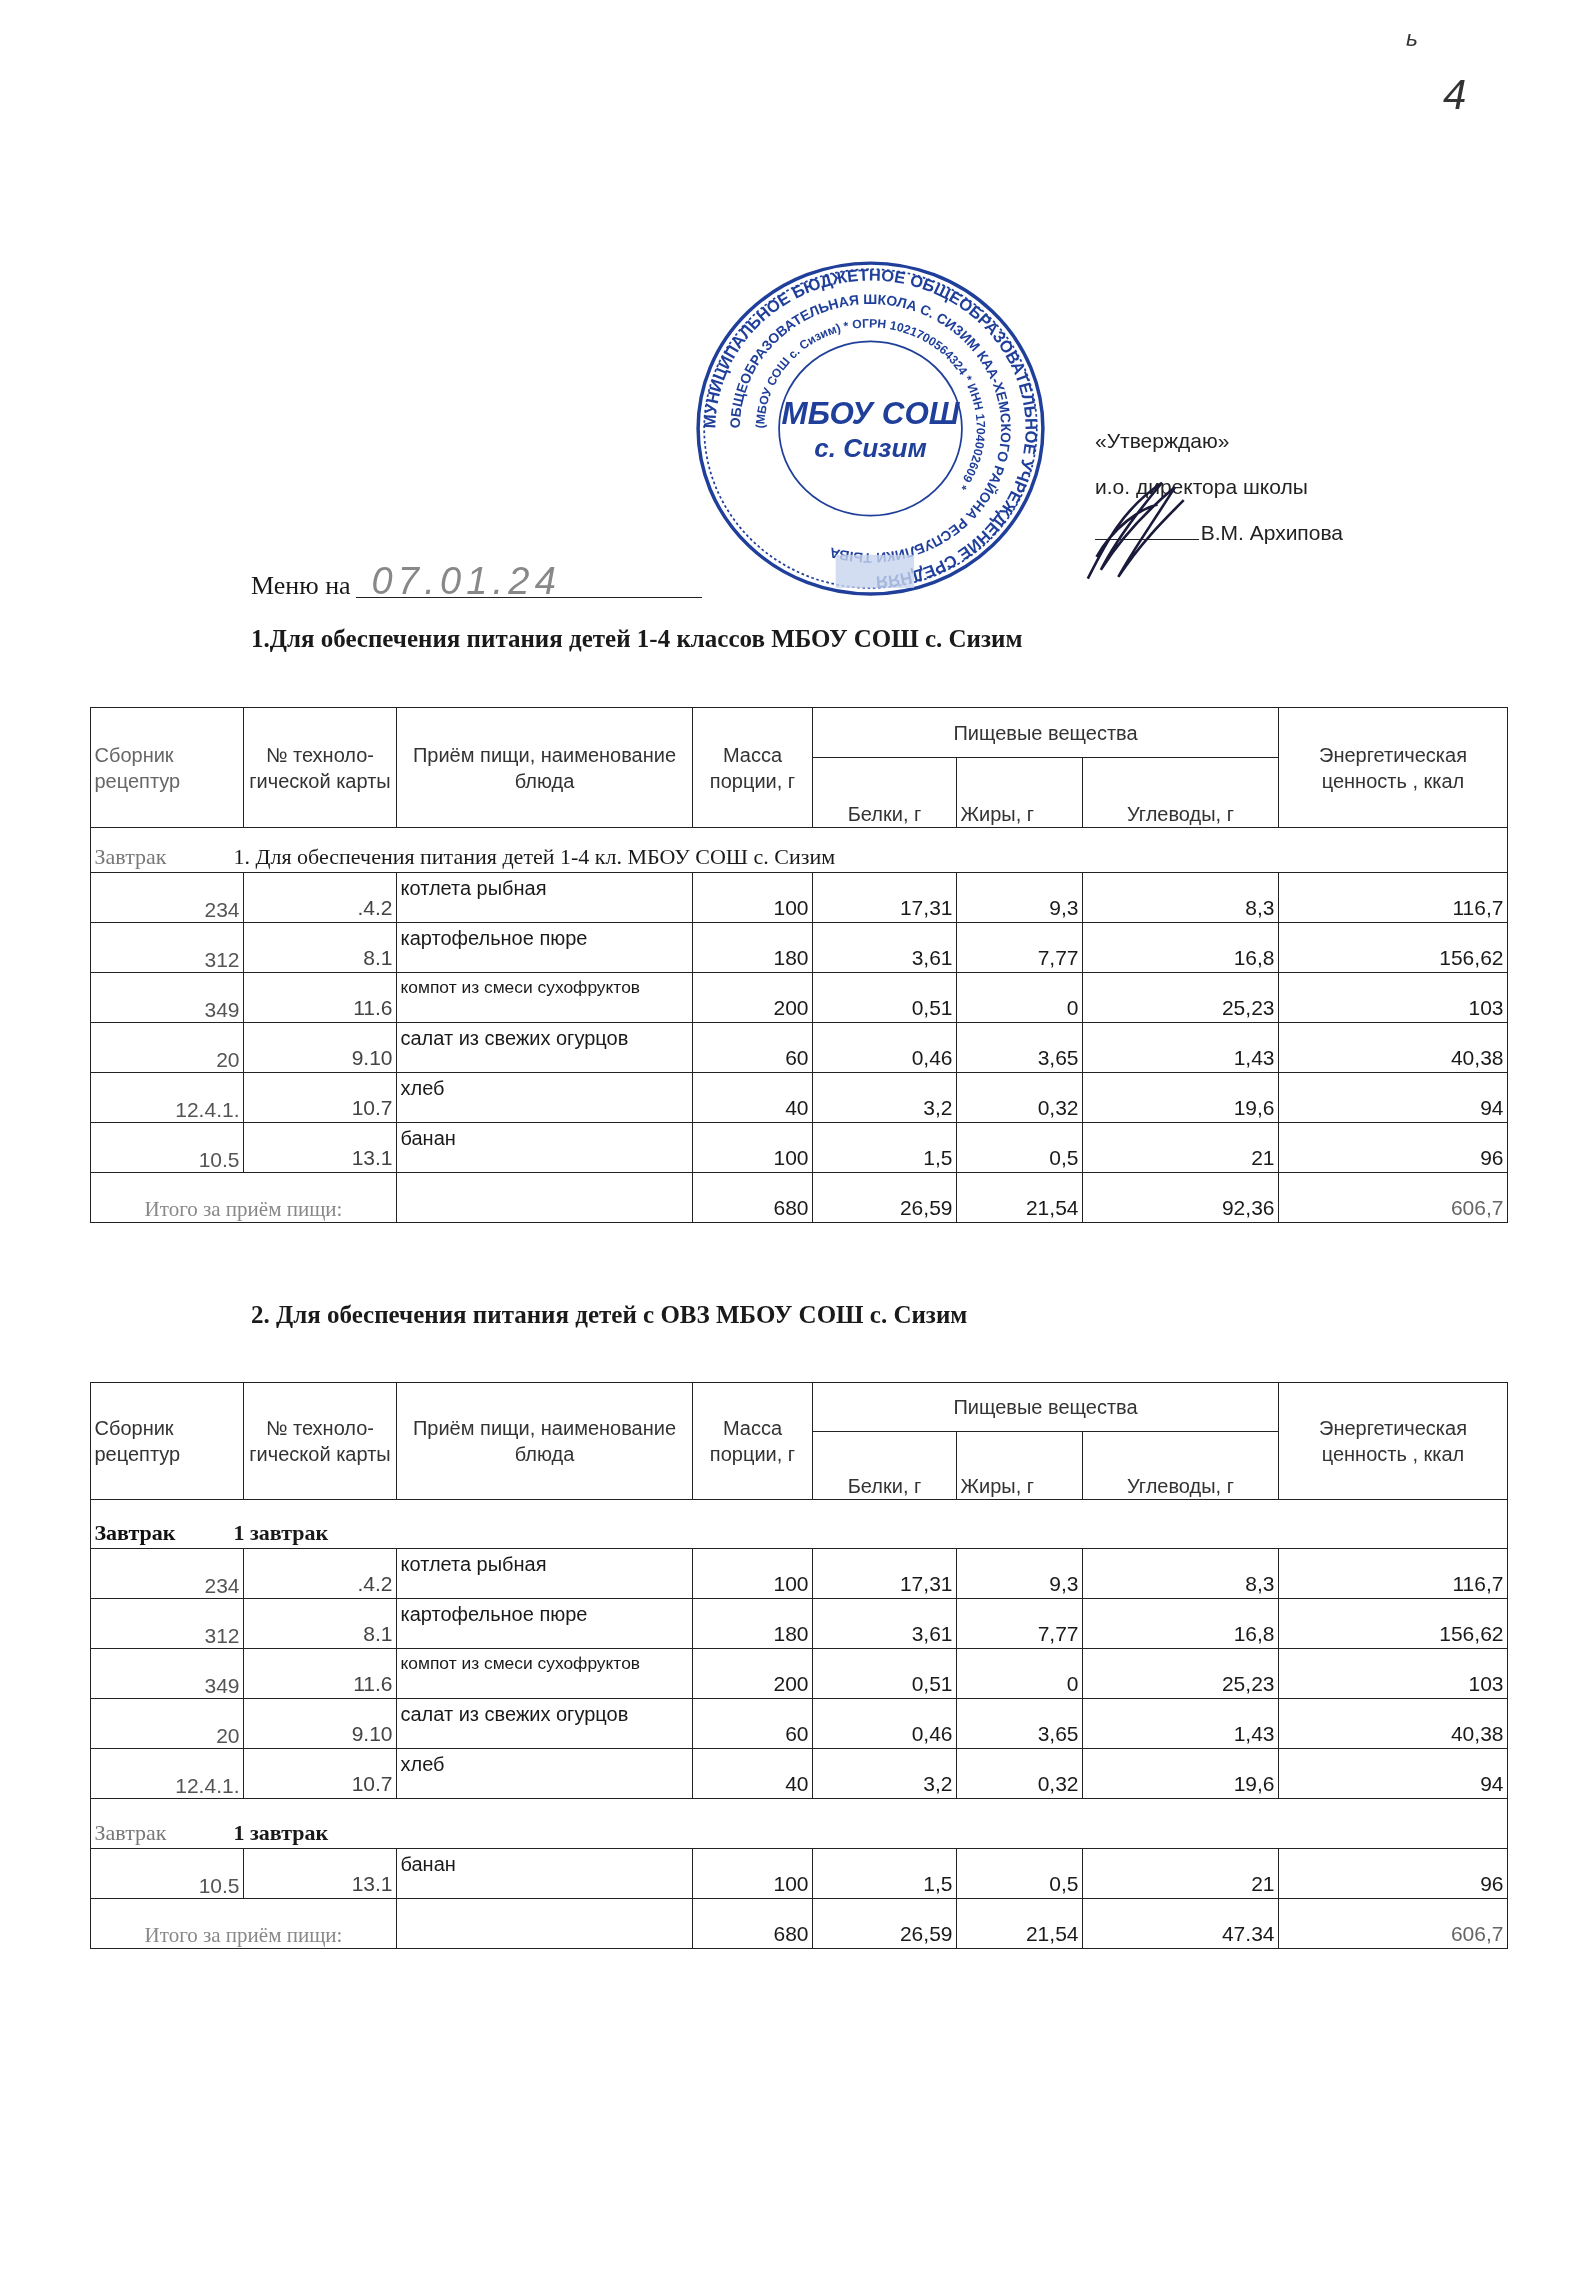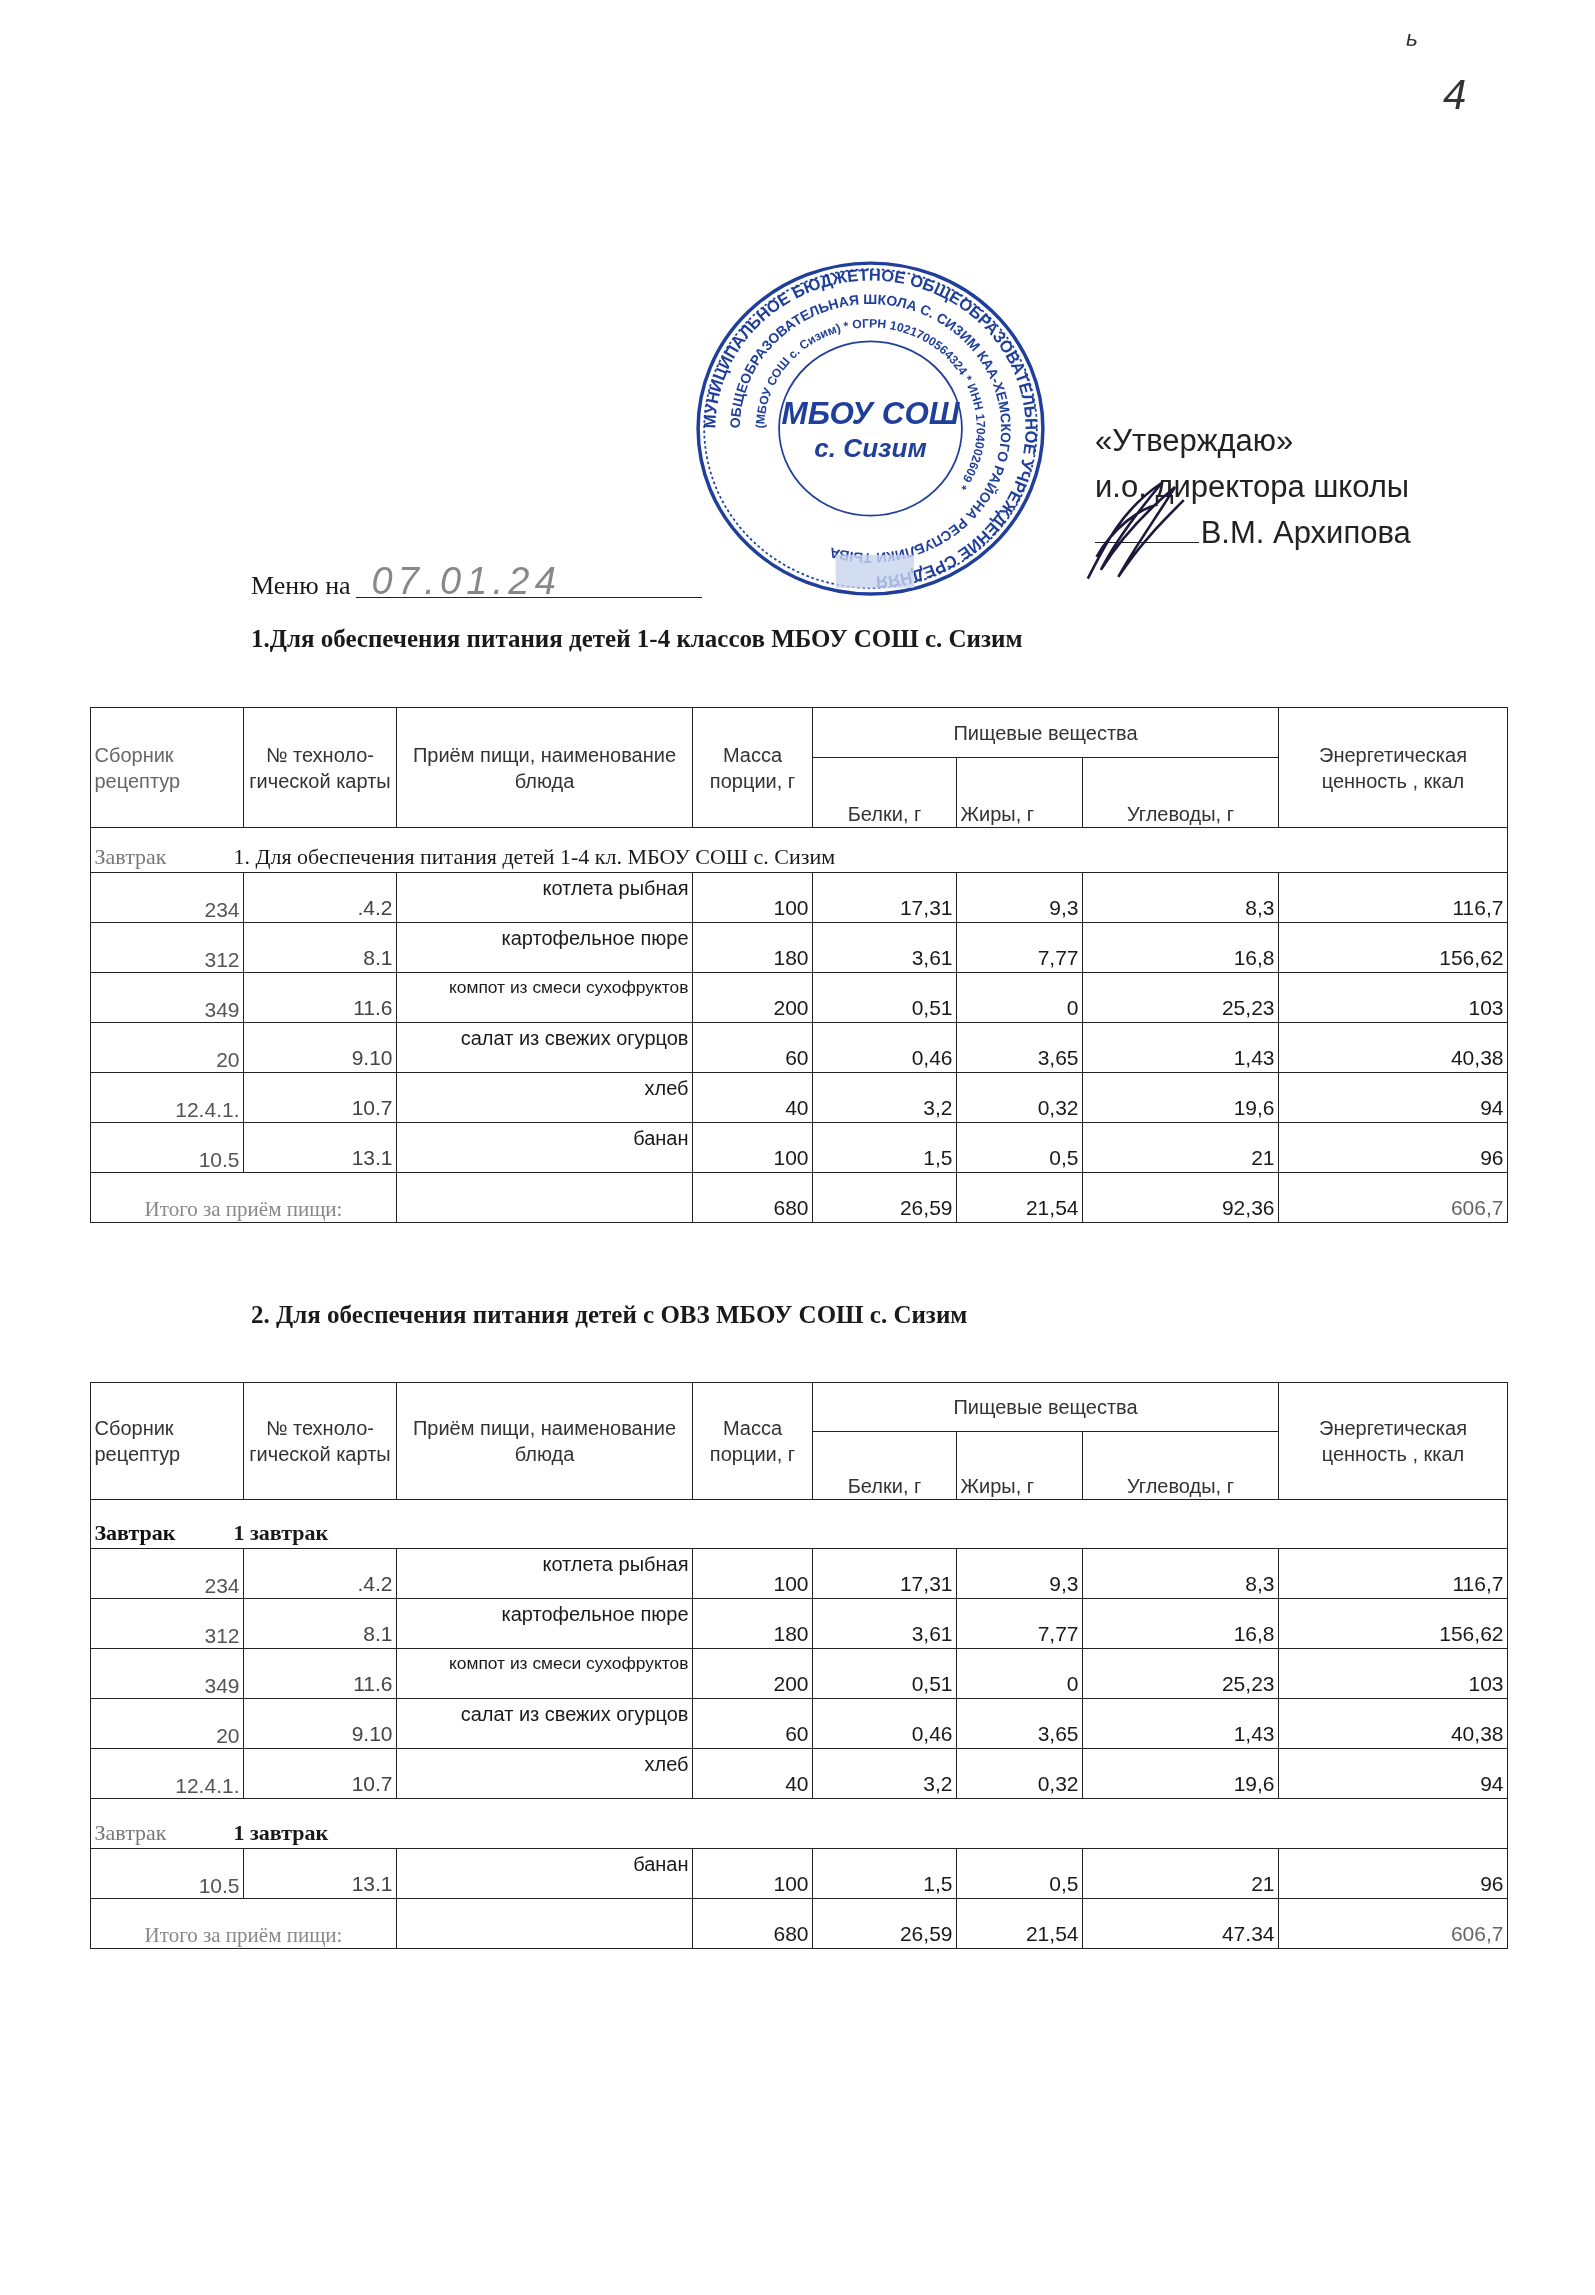--- a/index.html
+++ b/index.html
@@ -1,36 +1,36 @@
 <!DOCTYPE html>
 <html style="font-size:14px"><head>
 <meta charset="utf-8">
 <style>
   html, body { margin: 0; padding: 0; background: #ffffff; }
   body { width: 1595px; height: 2295px; position: relative; overflow: hidden;
          font-family: "Liberation Serif", serif; color: #1a1a1a; }
   .abs { position: absolute; }
   .corner-mark { font-family: "Liberation Sans", sans-serif; color: #333; font-style: italic; }
   .stamp { left: 692px; top: 257px; width: 357px; height: 344px; }
-  .approve { left: 1095px; top: 418px; font-family: "Liberation Sans", sans-serif; font-size: 31px; line-height: 46px; color: #222; }
+  .approve { left: 1095px; top: 418px; font-family: "Liberation Sans", sans-serif; font-size: 21px; line-height: 46px; color: #222; }
   .approve .sign-line { display: inline-block; width: 104px; border-bottom: 1.3px solid #222; margin-right: 1.7px; }
   .signature { left: 1079px; top: 474px; width: 131px; height: 109px; }
   .menu-line { left: 251px; top: 566px; font-size: 26px; }
   .menu-line .date { display: inline-block; width: 331px; border-bottom: 1.3px solid #222; margin-left: 5.2px;
         font-family: "Liberation Sans", sans-serif; font-style: italic; color: #888; font-size: 38px; letter-spacing: 5.2px; padding-left: 15.7px; line-height: 31px; }
   .sec-title { font-size: 25px; font-weight: bold; }
   .t1-title { left: 251px; top: 625px; }
   .t2-title { left: 251px; top: 1301px; }
 
   table.menu { position: absolute; border-collapse: collapse; table-layout: fixed; font-size: 21px; }
   table.menu td, table.menu th { border: 1.7px solid #222; padding: 0 3.5px; overflow: hidden; white-space: nowrap; }
   table.menu th { font-weight: normal; text-align: center; font-family: "Liberation Sans", sans-serif; font-size: 20px; line-height: 26px; white-space: normal; color: #333; }
   table.menu td.num { text-align: right; vertical-align: bottom; padding-bottom: 1.7px; font-family: "Liberation Sans", sans-serif; font-size: 21px; }
   table.menu td.code { text-align: right; vertical-align: bottom; padding-bottom: 1.7px; font-family: "Liberation Sans", sans-serif; color: #444; }
-  table.menu td.dish { text-align: right; vertical-align: top; padding-top: 3.5px; font-family: "Liberation Sans", sans-serif; font-size: 20px; }
+  table.menu td.dish { text-align: left; vertical-align: top; padding-top: 3.5px; font-family: "Liberation Sans", sans-serif; font-size: 20px; }
   table.menu td.dish.small { font-size: 17.4px; }
   table.menu td.coll { text-align: right; vertical-align: bottom; font-family: "Liberation Sans", sans-serif; color: #555; }
   table.menu tr.section td { border-left: 1.7px solid #222; border-right: 1.7px solid #222; font-size: 22px; vertical-align: bottom; padding-bottom: 1.7px; }
   table.menu tr.section .meal { color: #777; display: inline-block; width: 139px; }
   table.menu tr.section .meal.dark { color: #111; font-weight: bold; }
   table.menu tr.section .stitle { font-weight: normal; }
   table.menu tr.section .stitle.bold { font-weight: bold; }
   table.menu tr.total td.label { text-align: center; vertical-align: bottom; color: #888; font-size: 21px; border-right: none; }
   table.menu tr.total td.label2 { border-left: 1.7px solid #222; }
   .t1 { left: 90px; top: 707px; width: 1417px; }

